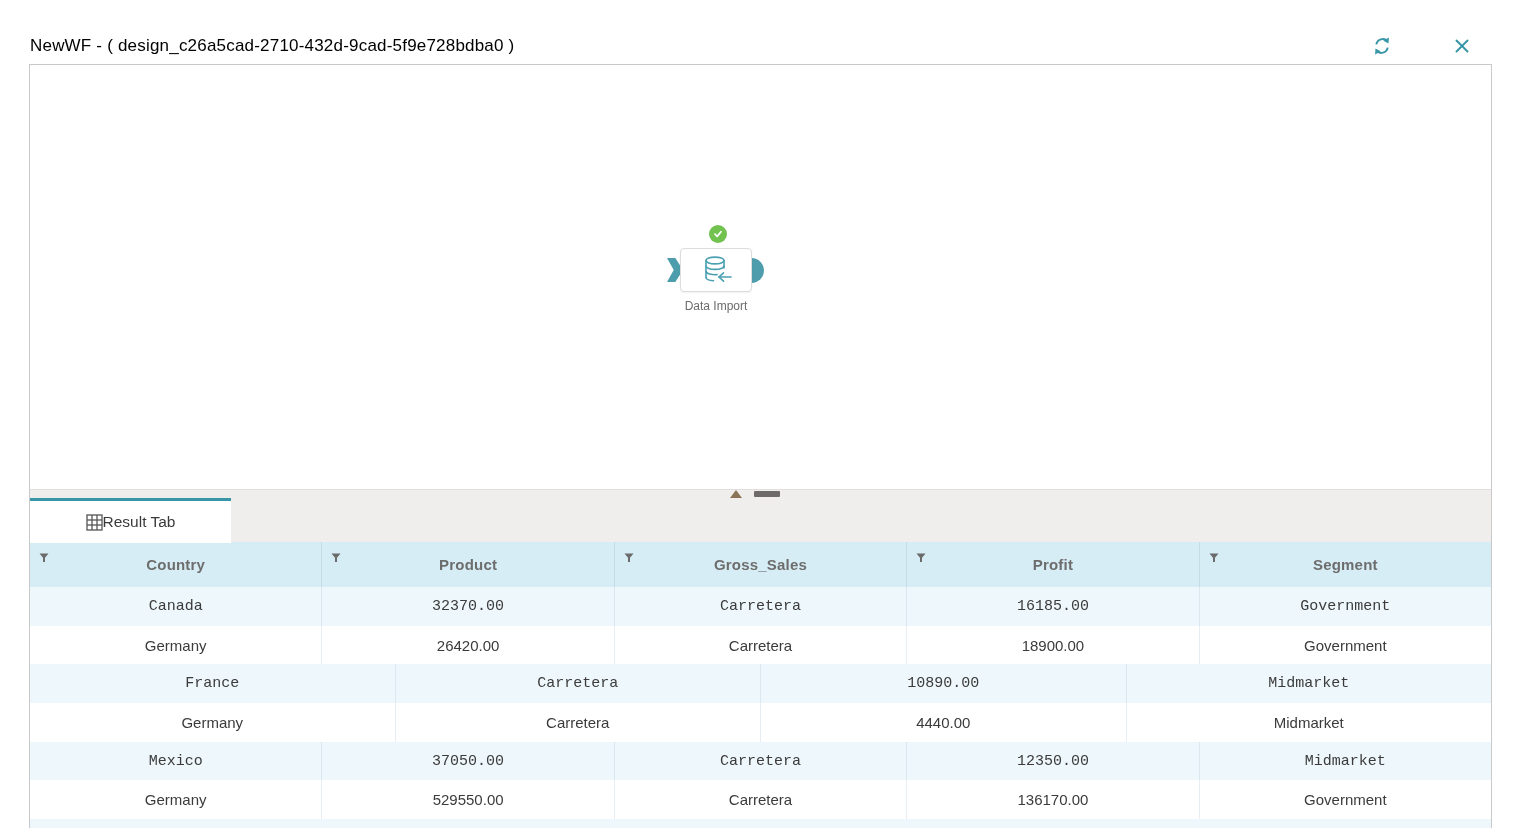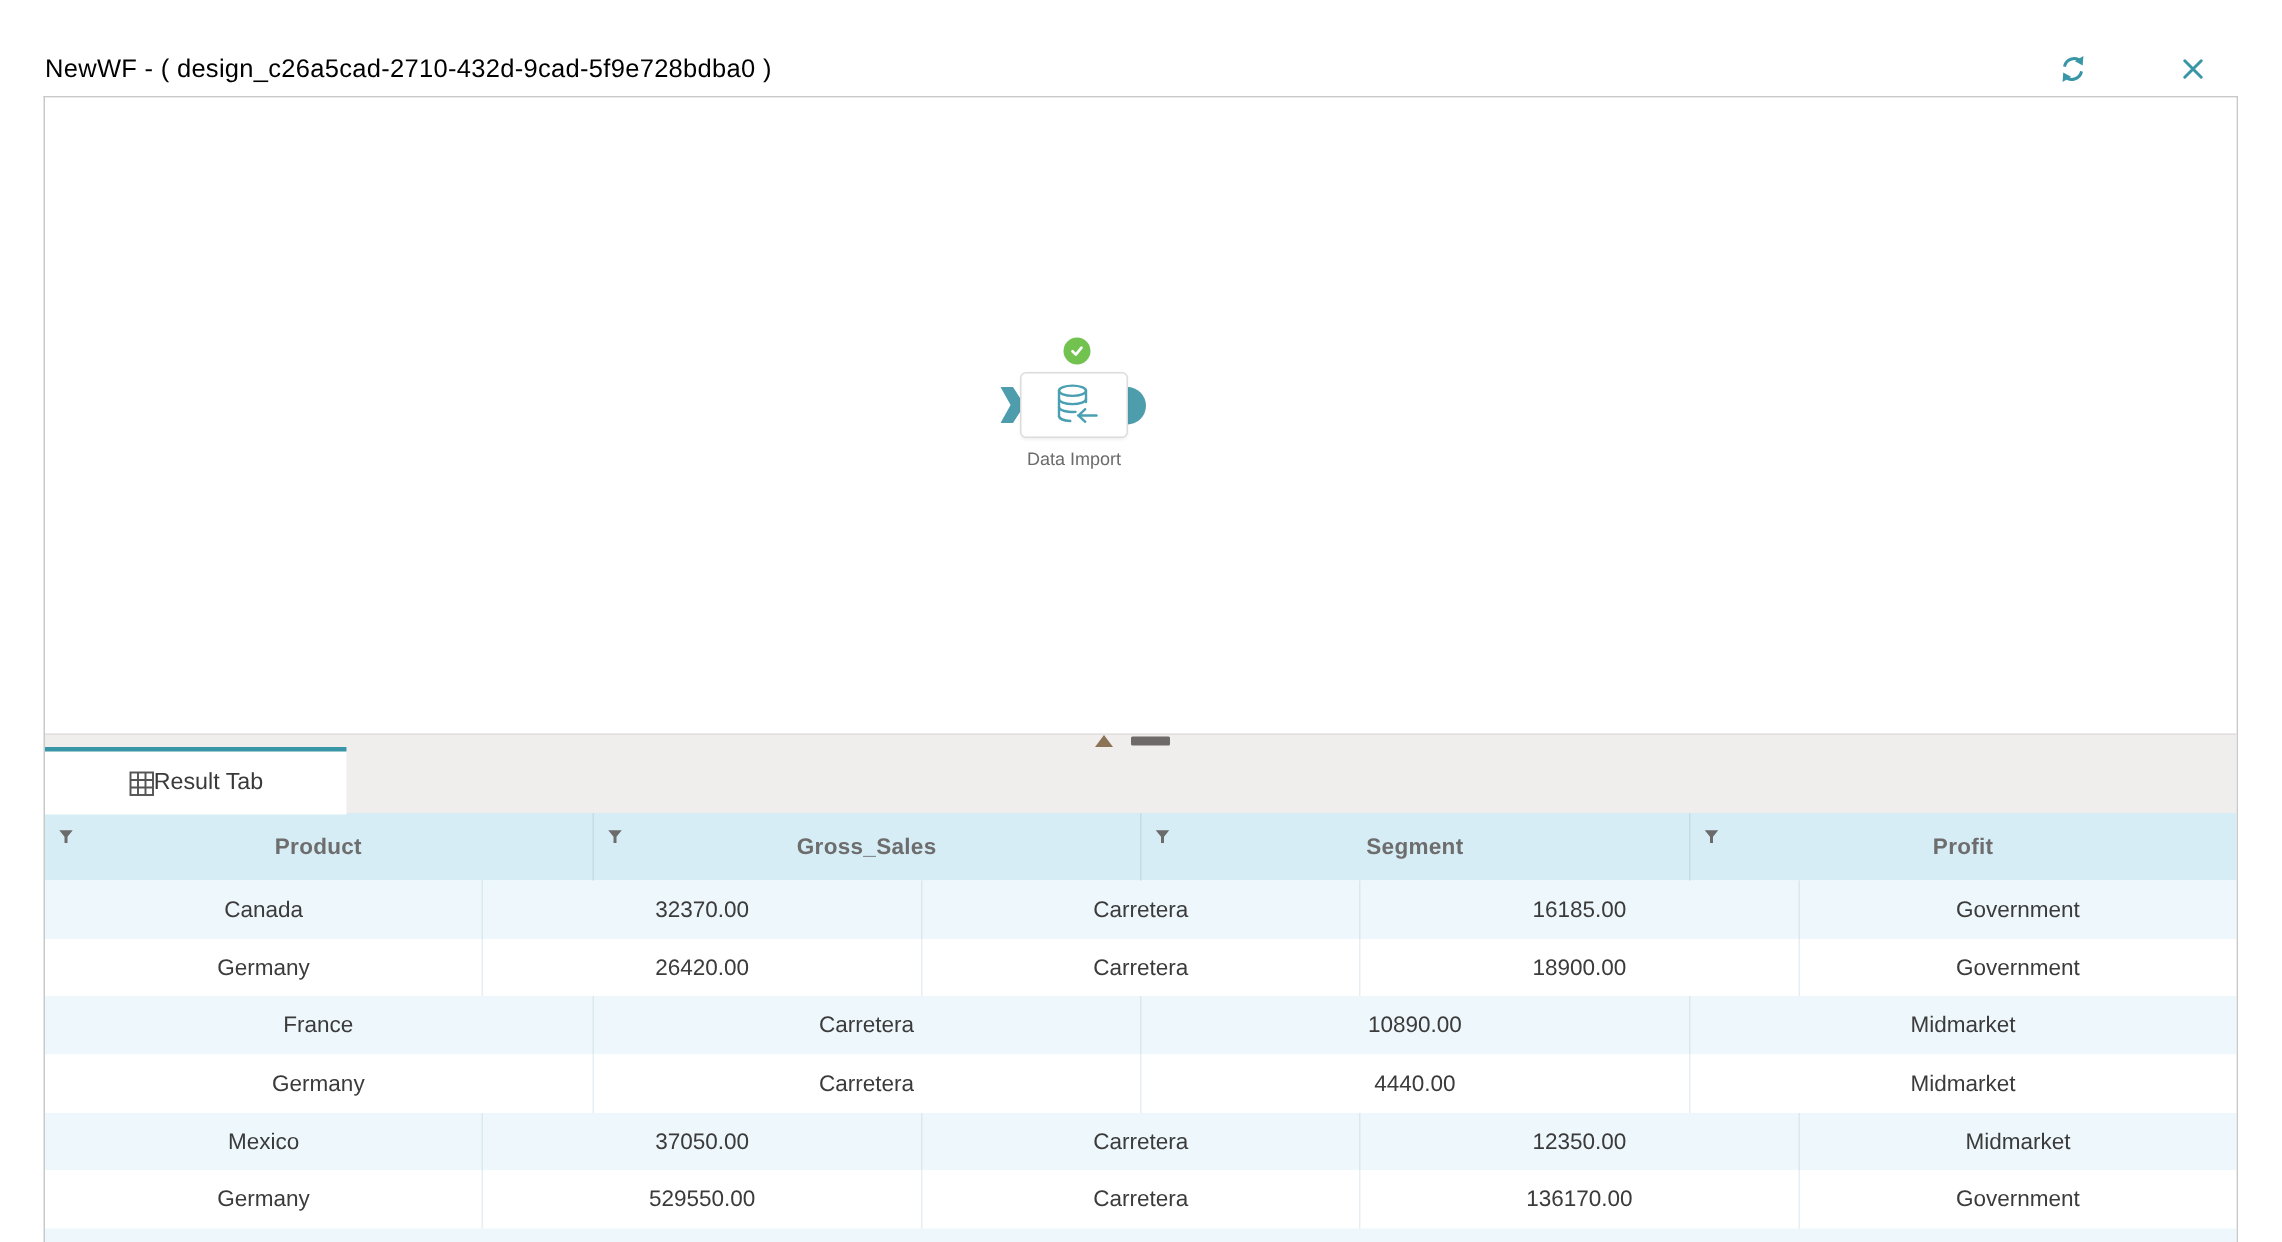--- a/index.html
+++ b/index.html
@@ -48,21 +48,21 @@
 
   
   .grid-header { display:flex; width:100%; height:45px; background:#d7edf6; }
   .th { position:relative; flex:1 1 0; display:flex; align-items:center; justify-content:center;
         border-left:1px solid #c3dce8; cursor:pointer; }
   .th:first-child { border-left:none; }
   .th-label { font-size:15px; font-weight:700; color:#6d6d6d; letter-spacing:.2px; }
   .funnel { position:absolute; left:9px; top:11px; width:10px; height:10px; cursor:pointer; }
 
   .tr { display:flex; width:100%; height:38.7px; background:#ffffff; }
-  .tr.alt { background:#eef7fb; }
+  .tr.alt { background:#eef7fb;font-family:Liberation Mono, monospace; }
   .td { flex:1 1 0; display:flex; align-items:center; justify-content:center;
         font-size:15px; color:#3b3b3b; border-left:1px solid rgba(175,200,214,.30);
         white-space:nowrap; overflow:hidden; }
   .td:first-child { border-left:none; }
   .row-sliver { width:100%; height:12px; background:#eef7fb; }
 
   svg { display:block; }
 </style>
 </head>
 <body>
@@ -145,45 +145,53 @@
       </div>
     </div>
 
     <div class="grid-header">
       <div class="th">
         <span class="funnel">
           <svg width="10" height="10" viewBox="0 0 10 10">
               <path d="M0.5 0.5 H9.5 L6 4.8 V9 H4 V4.8 Z" fill="#6b6b6b"></path>
             </svg>
         </span>
+        <span class="th-label">Country</span>
+      </div>
+      <div class="th">
+        <span class="funnel">
+          <svg width="10" height="10" viewBox="0 0 10 10">
+              <path d="M0.5 0.5 H9.5 L6 4.8 V9 H4 V4.8 Z" fill="#6b6b6b"></path>
+            </svg>
+        </span>
         <span class="th-label">Product</span>
       </div>
       <div class="th">
         <span class="funnel">
           <svg width="10" height="10" viewBox="0 0 10 10">
               <path d="M0.5 0.5 H9.5 L6 4.8 V9 H4 V4.8 Z" fill="#6b6b6b"></path>
             </svg>
         </span>
         <span class="th-label">Gross_Sales</span>
       </div>
       <div class="th">
         <span class="funnel">
           <svg width="10" height="10" viewBox="0 0 10 10">
               <path d="M0.5 0.5 H9.5 L6 4.8 V9 H4 V4.8 Z" fill="#6b6b6b"></path>
             </svg>
         </span>
+        <span class="th-label">Profit</span>
+      </div>
+      <div class="th">
+        <span class="funnel">
+          <svg width="10" height="10" viewBox="0 0 10 10">
+              <path d="M0.5 0.5 H9.5 L6 4.8 V9 H4 V4.8 Z" fill="#6b6b6b"></path>
+            </svg>
+        </span>
         <span class="th-label">Segment</span>
-      </div>
-      <div class="th">
-        <span class="funnel">
-          <svg width="10" height="10" viewBox="0 0 10 10">
-              <path d="M0.5 0.5 H9.5 L6 4.8 V9 H4 V4.8 Z" fill="#6b6b6b"></path>
-            </svg>
-        </span>
-        <span class="th-label">Profit</span>
       </div>
     </div>
 
     <div class="tr alt">
       <div class="td">Canada</div>
       <div class="td">32370.00</div>
       <div class="td">Carretera</div>
       <div class="td">16185.00</div>
       <div class="td">Government</div>
     </div>

